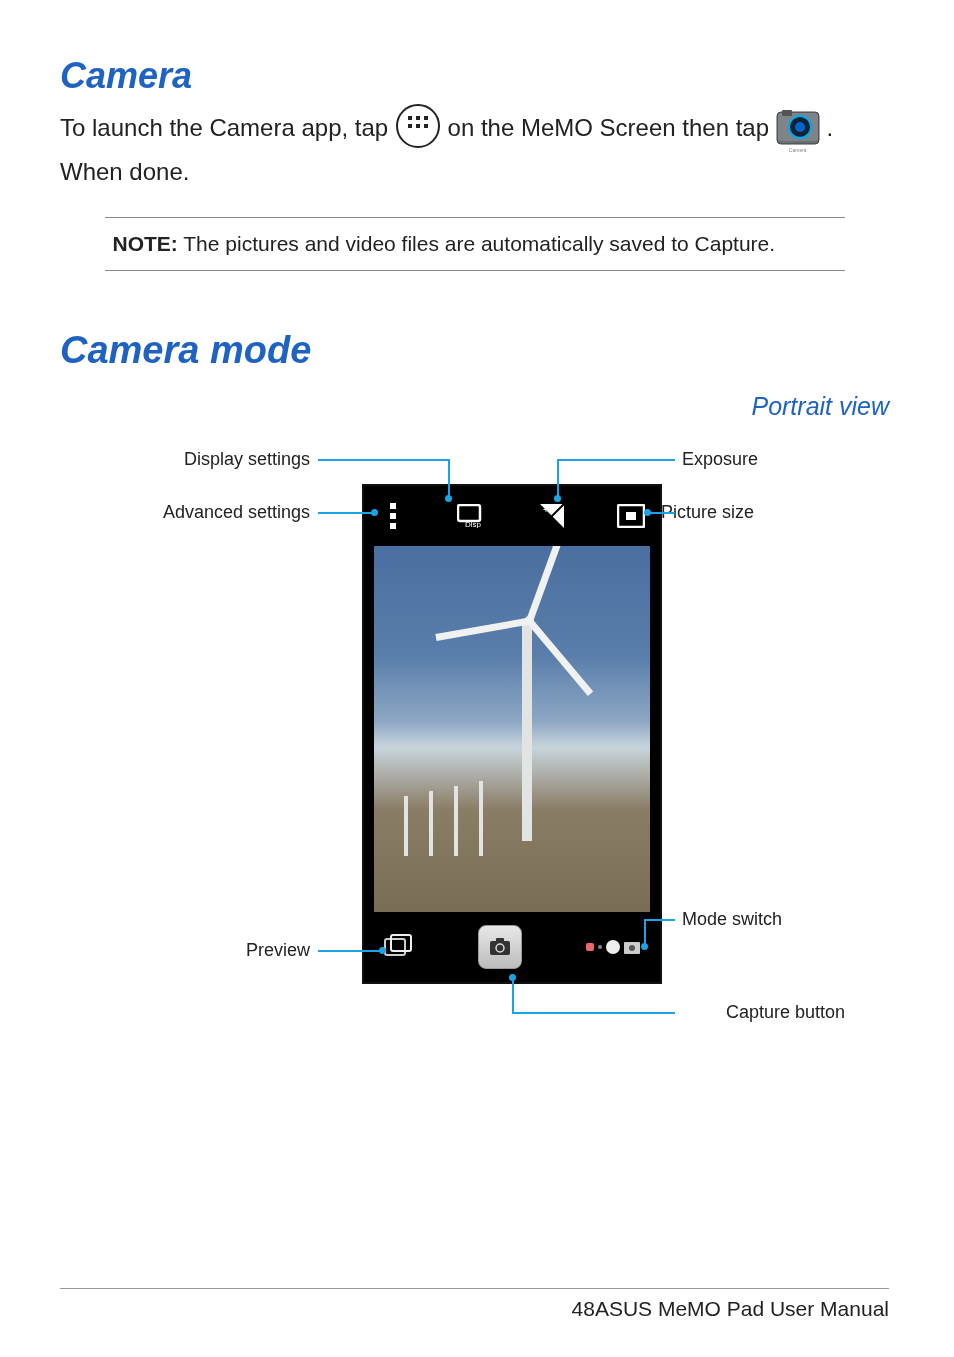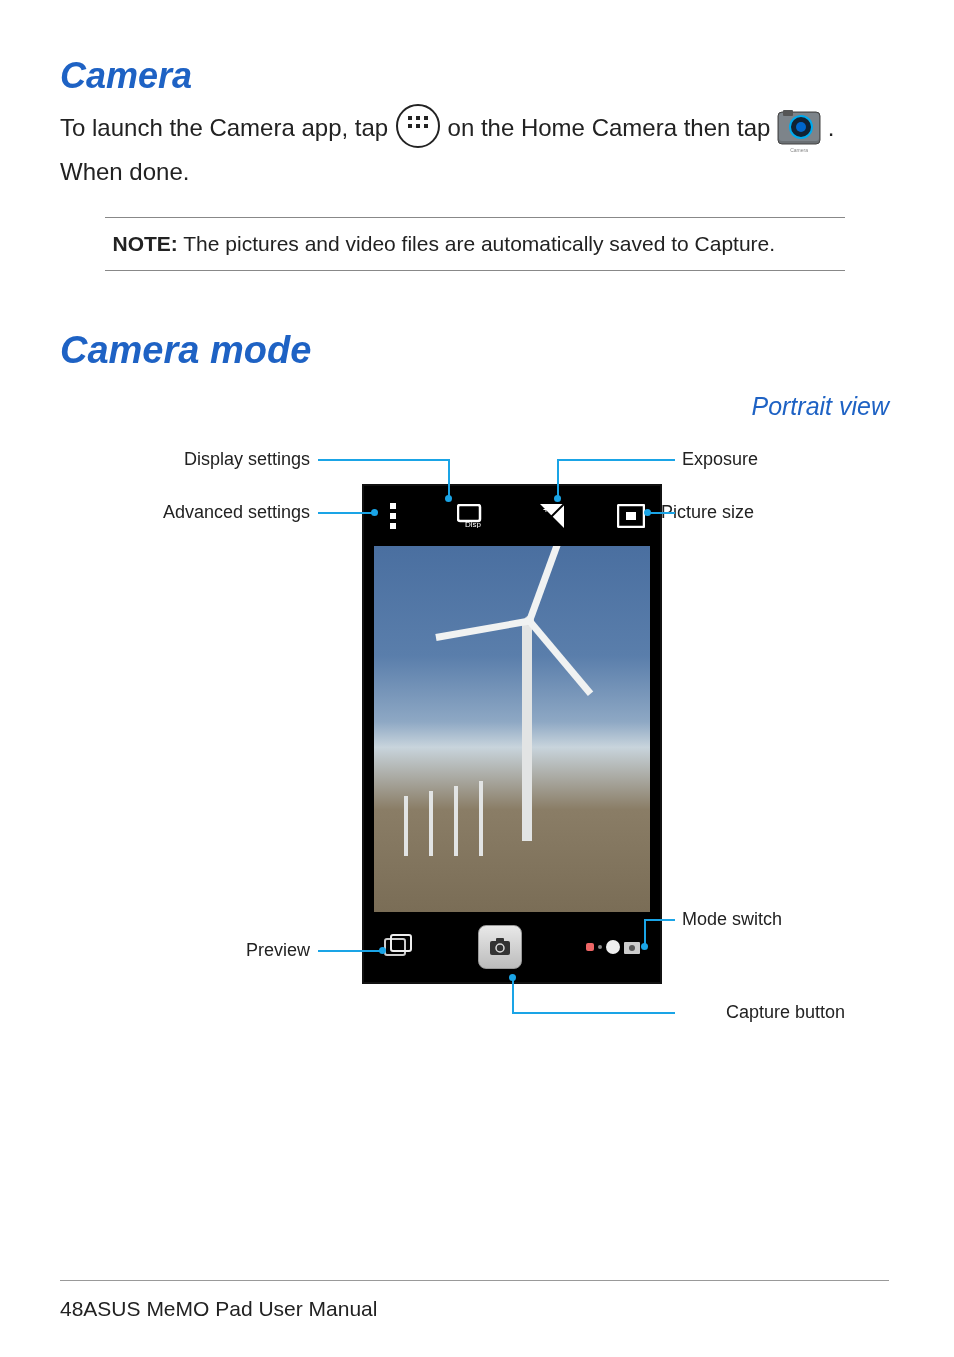--- a/index.html
+++ b/index.html
@@ -24,21 +24,21 @@
   .tower { position:absolute; background:#e2e4e4; }
   .blade { position:absolute; background:#f0f2f2; transform-origin: top center; }
   .wm1 .hub { position:absolute; left:150px; top:70px; width:10px; height:10px; background:#ddd; border-radius:50%; }
   .bottombar { position:absolute; bottom:0; left:0; right:0; height:70px; display:flex; align-items:center; justify-content:space-between; padding:0 20px; }
   .capture { width:44px; height:44px; background:linear-gradient(#e8e8e8,#bcbcbc); border-radius:8px; display:flex; align-items:center; justify-content:center; border:1px solid #999; }
   .mode-switch { display:flex; align-items:center; gap:4px; }
   .mode-dot { width:8px; height:8px; background:#aaa; border-radius:2px; }
   .callout-label { position:absolute; font-size:18px; color:#222; white-space:nowrap; }
   .lead { position:absolute; background:#1aa4e6; }
   .lead-dot { position:absolute; width:7px; height:7px; background:#1aa4e6; border-radius:50%; }
-  .footer { position:absolute; bottom:36px; left:60px; right:65px; border-top:1px solid #999; padding-top:16px; font-size:21px; display:flex; justify-content:flex-start; }
+  .footer { position:absolute; bottom:36px; left:60px; right:65px; border-top:1px solid #999; padding-top:8px; font-size:21px; display:flex; justify-content:flex-end; }
 </style>
 </head>
 <body>
 
 <div class="page">
 
   <h1 class="title">Camera</h1>
 
 
   <p class="body" style="margin-top:2px;">
@@ -49,21 +49,21 @@
         <g fill="#222">
           <rect x="13" y="13" width="4" height="4"></rect>
             <rect x="21" y="13" width="4" height="4"></rect>
             <rect x="29" y="13" width="4" height="4"></rect>
           <rect x="13" y="21" width="4" height="4"></rect>
             <rect x="21" y="21" width="4" height="4"></rect>
             <rect x="29" y="21" width="4" height="4"></rect>
         </g>
       </svg>
     </span>
-    <span> on the Home Camera then tap </span>
+    <span> on the MeMO Screen then tap </span>
     <span class="camera-app-icon">
       <svg viewBox="0 0 44 44" width="44" height="44">
         <rect x="1" y="4" width="42" height="32" rx="4" fill="#6a6f73" stroke="#444"></rect>
         <rect x="2" y="5" width="40" height="28" rx="3" fill="#7d848a"></rect>
         <circle cx="24" cy="19" r="11" fill="#123" stroke="#0ae" stroke-width="2"></circle>
         <circle cx="24" cy="19" r="5" fill="#06c"></circle>
         <rect x="6" y="2" width="10" height="6" rx="1" fill="#555"></rect>
       </svg>
       <span class="label">Camera</span>
     </span>

